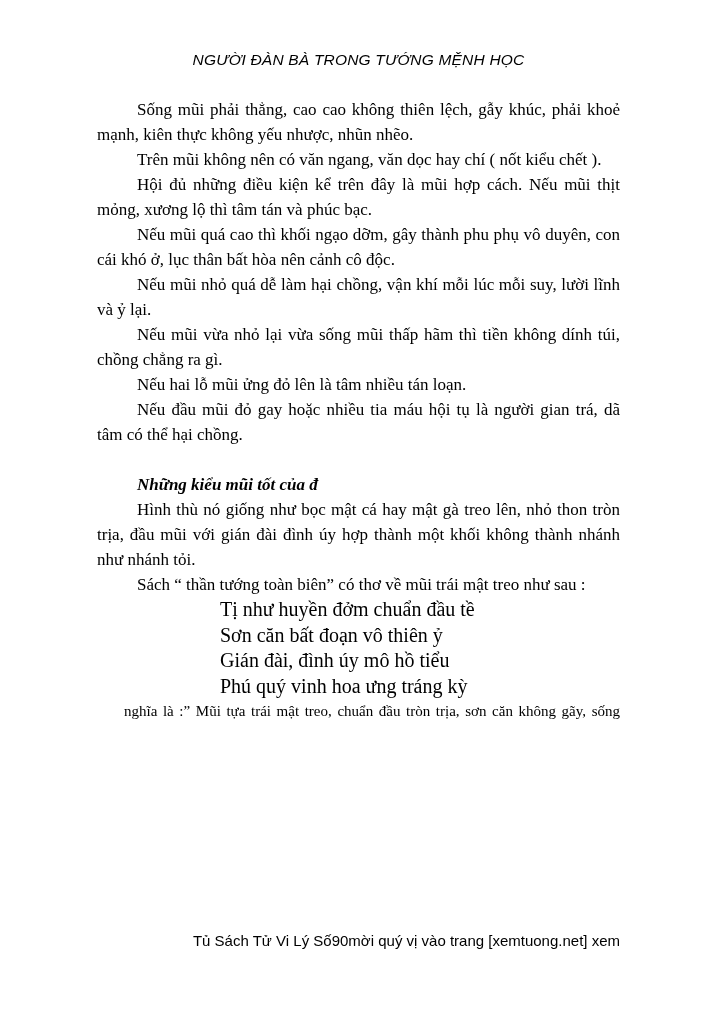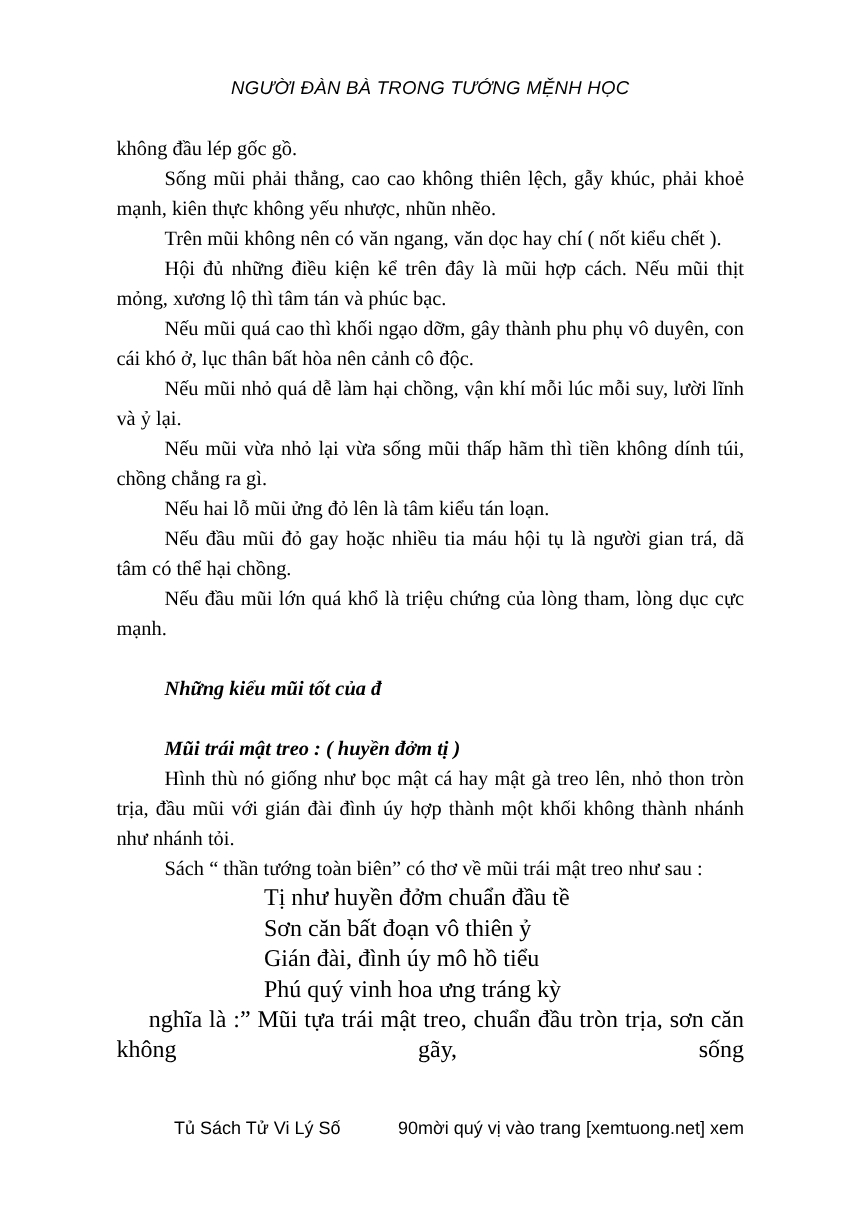--- a/index.html
+++ b/index.html
@@ -14,21 +14,21 @@
   }
   .page {
     position: absolute;
     inset: 0;
     background: #ffffff;
   }
   .content {
     margin: 0 97px;
   }
   .doc-title {
-    margin: 14px;
+    margin: 0;
     padding-top: 50px;
     margin-bottom: 27px;
     font-family: "Liberation Sans", sans-serif;
     font-style: italic;
     font-weight: normal;
     font-size: 15.5px;
     line-height: 20px;
     text-align: center;
     letter-spacing: 0.2px;
     white-space: nowrap;
@@ -52,64 +52,61 @@
   }
   .poem { margin: 0; }
   .poem-line {
     margin: 0 0 0 123px;
     font-size: 20px;
     line-height: 25.5px;
     text-align: left;
   }
   .meaning {
     margin: 0;
-    font-size: 20px;
+    font-size: 15px;
     line-height: 25px;
     text-indent: 27px;
     text-align: justify;
     text-align-last: justify;
     font-family: Liberation Serif, serif;
   }
   .footer {
     position: absolute;
     left: 97px;
     width: 523px;
     top: 931px;
     display: flex;
     align-items: baseline;
     font-family: "Liberation Sans", sans-serif;
     font-size: 15px;
     line-height: 20px;
   }
-  .footer .f-left  { flex: 1; text-align: center; white-space: nowrap; }
+  .footer .f-left  { flex: 1; text-align: right; white-space: nowrap; }
   .footer .f-center{ flex: 0 0 auto; text-align: center; }
   .footer .f-right { flex: 1; text-align: right; white-space: nowrap; }
 </style>
 </head>
 <body>
 
 <div class="page">
   <div class="content">
 
     <h1 class="doc-title">NGƯỜI ĐÀN BÀ TRONG TƯỚNG MỆNH HỌC</h1>
 
-    <p class="para noindent">không đầu lép gốc gồ.</p>
     <p class="para">Sống mũi phải thẳng, cao cao không thiên lệch, gẫy khúc, phải khoẻ mạnh, kiên thực không yếu nhược, nhũn nhẽo.</p>
     <p class="para">Trên mũi không nên có văn ngang, văn dọc hay chí ( nốt kiểu chết ).</p>
     <p class="para">Hội đủ những điều kiện kể trên đây là mũi hợp cách. Nếu mũi thịt mỏng, xương lộ thì tâm tán và phúc bạc.</p>
     <p class="para">Nếu mũi quá cao thì khối ngạo dỡm, gây thành phu phụ vô duyên, con cái khó ở, lục thân bất hòa nên cảnh cô độc.</p>
     <p class="para">Nếu mũi nhỏ quá dễ làm hại chồng, vận khí mỗi lúc mỗi suy, lười lĩnh và ỷ lại.</p>
     <p class="para">Nếu mũi vừa nhỏ lại vừa sống mũi thấp hãm thì tiền không dính túi, chồng chẳng ra gì.</p>
-    <p class="para">Nếu hai lỗ mũi ửng đỏ lên là tâm kiểu tán loạn.</p>
+    <p class="para">Nếu hai lỗ mũi ửng đỏ lên là tâm nhiều tán loạn.</p>
     <p class="para">Nếu đầu mũi đỏ gay hoặc nhiều tia máu hội tụ là người gian trá, dã tâm có thể hại chồng.</p>
-    <p class="para">Nếu đầu mũi lớn quá khổ là triệu chứng của lòng tham, lòng dục cực mạnh.</p>
 
     <h2 class="section-heading">Những kiểu mũi tốt của đ</h2>
 
-    <h3 class="sub-heading">Mũi trái mật treo : ( huyền đởm tị )</h3>
 
     <p class="para">Hình thù nó giống như bọc mật cá hay mật gà treo lên, nhỏ thon tròn trịa, đầu mũi với gián đài đình úy hợp thành một khối không thành nhánh như nhánh tỏi.</p>
     <p class="para">Sách “ thần tướng toàn biên” có thơ về mũi trái mật treo như sau :</p>
 
     <div class="poem">
       <p class="poem-line">Tị như huyền đởm chuẩn đầu tề</p>
       <p class="poem-line">Sơn căn bất đoạn vô thiên ỷ</p>
       <p class="poem-line">Gián đài, đình úy mô hồ tiểu</p>
       <p class="poem-line">Phú quý vinh hoa ưng tráng kỳ</p>
     </div>

